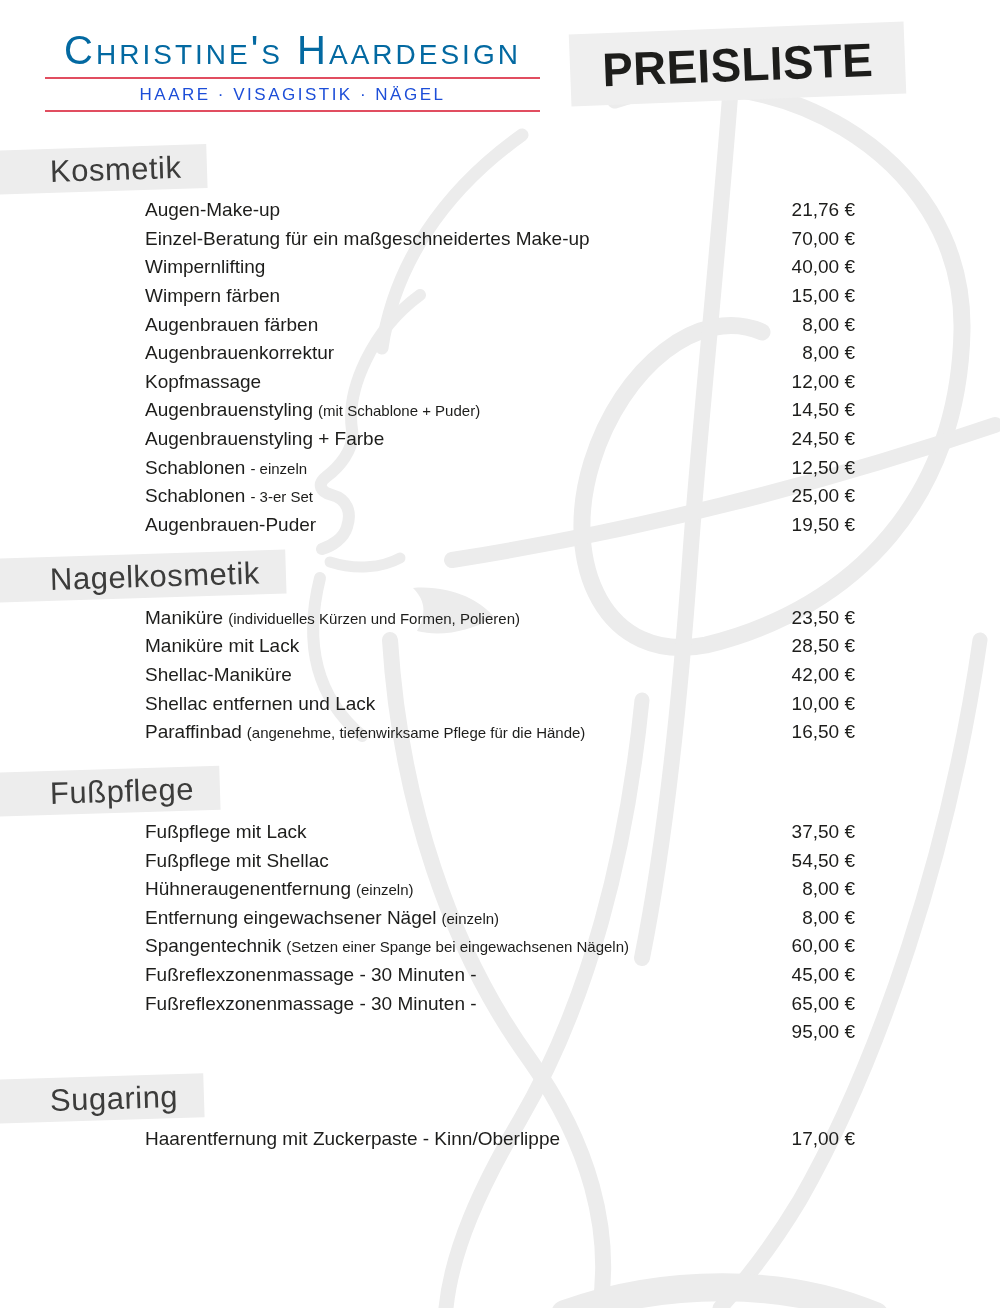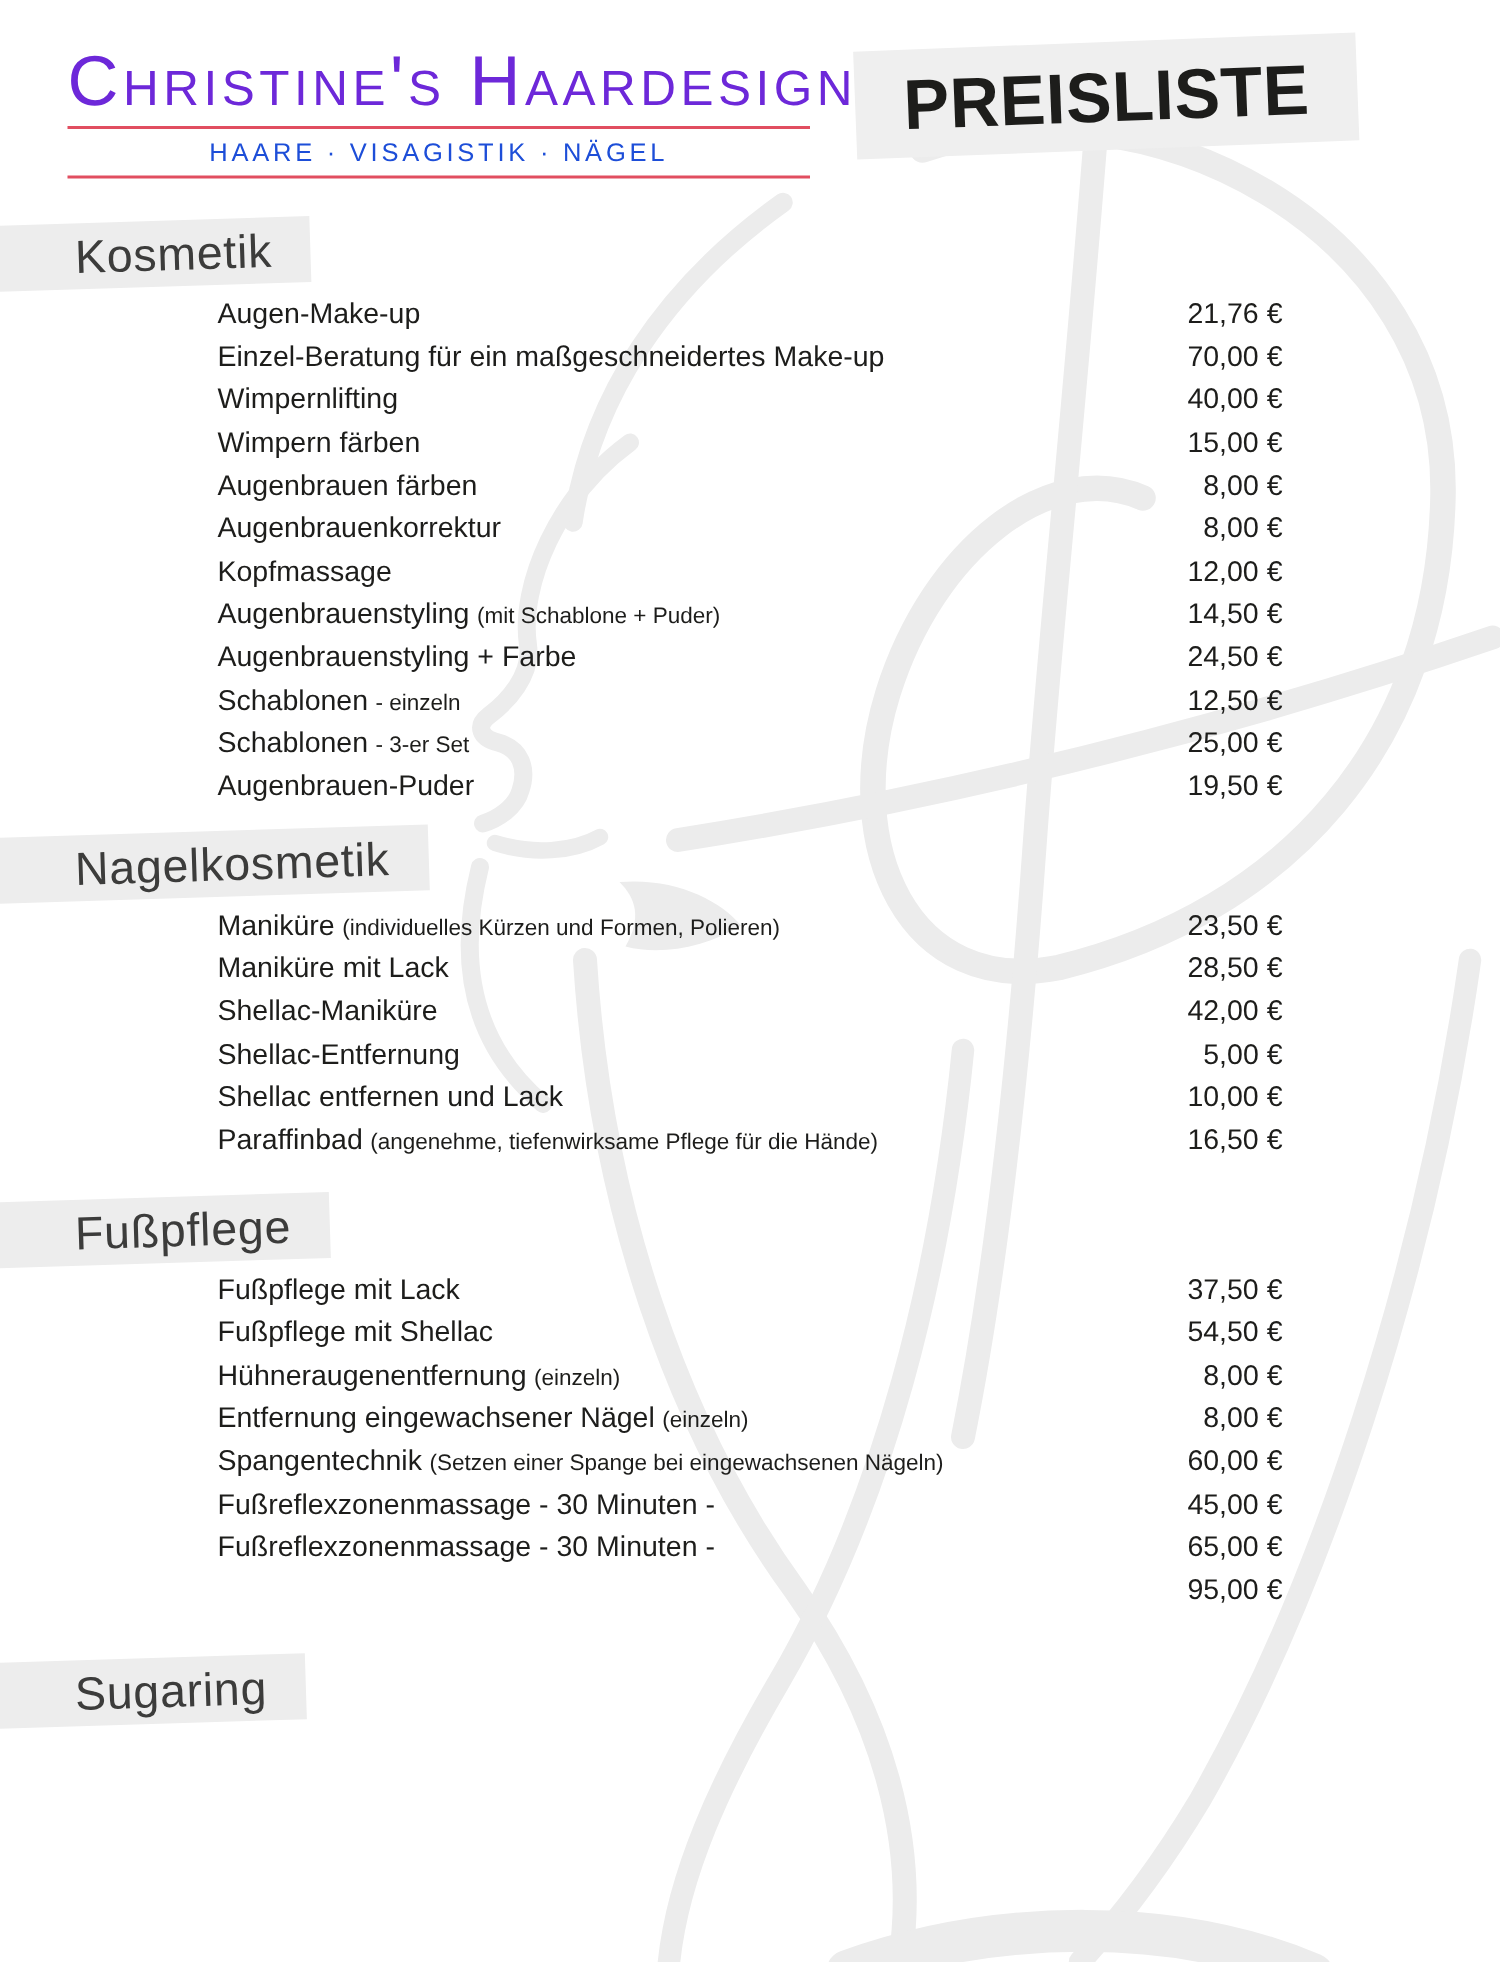--- a/index.html
+++ b/index.html
@@ -17,22 +17,22 @@
     color:var(--text);
   }
   .watermark{position:absolute;left:0;top:0;width:1000px;height:1308px;z-index:0;pointer-events:none;}
   .watermark path{stroke:var(--wm);fill:none;stroke-linecap:round;}
   .watermark path.wm-fill{fill:var(--wm);stroke:none;}
   .content{position:relative;z-index:1;}
 
   .header{position:relative;height:115px;margin-top:26px;}
   .logo{position:absolute;left:45px;top:4px;width:495px;text-align:center;}
   .logo-title{
-    font-size:47px;line-height:1;white-space:nowrap;
-    font-variant:small-caps;letter-spacing:3px;color:#6d28d9;
+    font-size:40px;line-height:1;white-space:nowrap;
+    font-variant:small-caps;letter-spacing:3px;color:#0369a1;
   }
   .divider{height:2px;background:var(--accent);margin-top:7px;}
   .logo-subtitle{
     font-size:17px;letter-spacing:2.5px;color:#1d4ed8;margin-top:7px;line-height:1;
     white-space:nowrap;
   }
   .price-banner{
     position:absolute;left:570px;top:2px;width:335px;height:72px;
     background:#efefef;transform:rotate(-2.2deg);
     display:flex;align-items:center;justify-content:center;
@@ -185,25 +185,20 @@
               <span class="name">Maniküre mit Lack</span>
               <span class="spacer"></span>
               <span class="price">28,50 €</span>
             </div>
             <div class="row">
               <span class="name">Shellac-Maniküre</span>
               <span class="spacer"></span>
               <span class="price">42,00 €</span>
             </div>
             <div class="row">
-              <span class="name">Shellac-Entfernung</span>
-              <span class="spacer"></span>
-              <span class="price">5,00 €</span>
-            </div>
-            <div class="row">
               <span class="name">Shellac entfernen und Lack</span>
               <span class="spacer"></span>
               <span class="price">10,00 €</span>
             </div>
             <div class="row">
               <span class="name">Paraffinbad</span>
               <span class="note">(angenehme, tiefenwirksame Pflege für die Hände)</span>
               <span class="spacer"></span>
               <span class="price">16,50 €</span>
             </div>
@@ -249,17 +244,23 @@
               <span class="spacer"></span>
               <span class="price">65,00 €</span>
             </div>
             <div class="row">
               <span class="spacer"></span>
               <span class="price">95,00 €</span>
             </div>
           </div></section>
         <section class="section sec-3"><div class="banner">
             <span class="banner-text">Sugaring</span>
+          </div><div class="rows">
+            <div class="row">
+              <span class="name">Haarentfernung mit Zuckerpaste - Kinn/Oberlippe</span>
+              <span class="spacer"></span>
+              <span class="price">17,00 €</span>
+            </div>
           </div></section>
       </div>
 
   </div>
 </div>
 
 </body></html>

